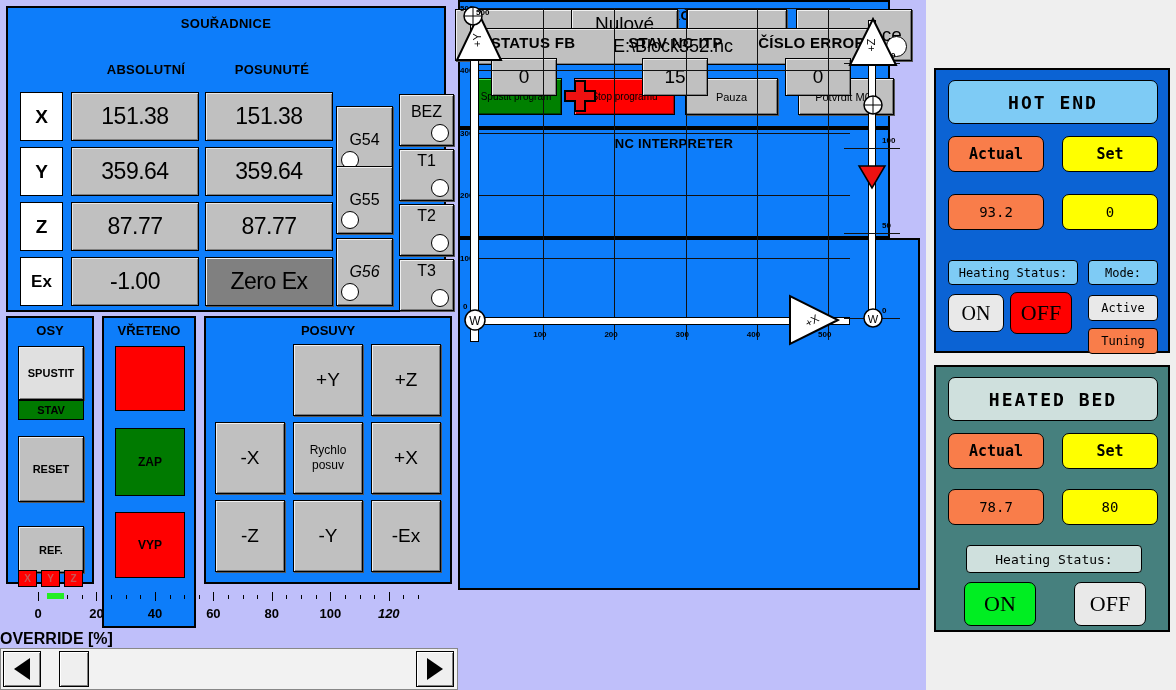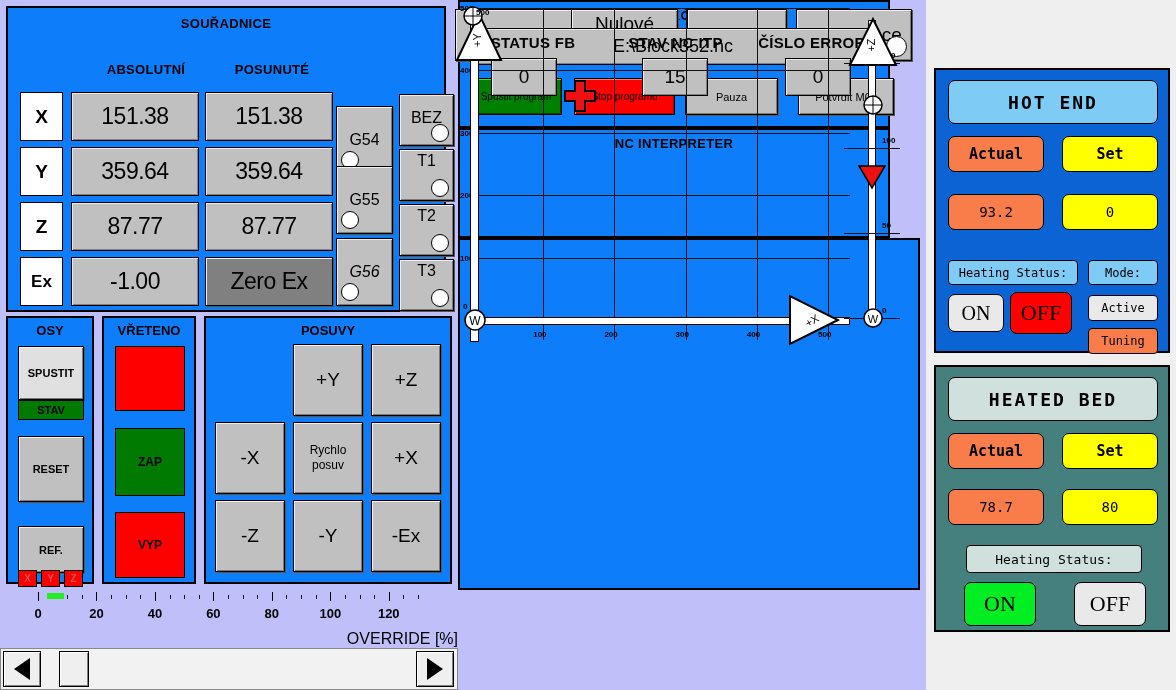--- a/index.html
+++ b/index.html
@@ -130,21 +130,21 @@
     </div>
     <div class="abs btn3d" style="left:328px;top:158px;width:57px;height:68px;">
       <span style="font-size:16px;">G55</span>
       <span class="lamp" style="left:4px;bottom:4px;width:18px;height:18px;"></span>
     </div>
     <div class="abs btn3d" style="left:328px;top:230px;width:57px;height:68px;">
       <span style="font-size:16px;font-style:italic;">G56</span>
       <span class="lamp" style="left:4px;bottom:4px;width:18px;height:18px;"></span>
     </div>
 
-    <div class="abs btn3d" style="left:391px;top:86px;width:55px;height:52px;align-items:flex-start;padding-top:14px;">
+    <div class="abs btn3d" style="left:391px;top:86px;width:55px;height:52px;align-items:flex-start;padding-top:8px;">
       <span style="font-size:16px;">BEZ</span>
       <span class="lamp" style="right:4px;bottom:3px;width:18px;height:18px;"></span>
     </div>
     <div class="abs btn3d" style="left:391px;top:141px;width:55px;height:52px;align-items:flex-start;padding-top:2px;">
       <span style="font-size:16px;">T1</span>
       <span class="lamp" style="right:4px;bottom:3px;width:18px;height:18px;"></span>
     </div>
     <div class="abs btn3d" style="left:391px;top:196px;width:55px;height:52px;align-items:flex-start;padding-top:2px;">
       <span style="font-size:16px;text-align:right;">T2</span>
       <span class="lamp" style="right:4px;bottom:3px;width:18px;height:18px;"></span>
@@ -161,21 +161,21 @@
       <div class="subtitle">OSY</div>
       <div class="abs btn3d" style="left:10px;top:28px;width:66px;height:54px;background:#e0e0e0;font-size:11px;font-weight:bold;">SPUSTIT</div>
       <div class="abs solid" style="left:10px;top:82px;width:66px;height:20px;background:#007a00;color:#000;font-size:11px;">STAV</div>
       <div class="abs btn3d" style="left:10px;top:118px;width:66px;height:66px;font-size:11px;font-weight:bold;">RESET</div>
       <div class="abs btn3d" style="left:10px;top:208px;width:66px;height:47px;font-size:11px;font-weight:bold;">REF.</div>
       <div class="abs solid" style="left:10px;top:252px;width:19px;height:17px;background:#ff0000;color:#cc5555;font-size:10px;">X</div>
       <div class="abs solid" style="left:33px;top:252px;width:19px;height:17px;background:#ff0000;color:#cc5555;font-size:10px;">Y</div>
       <div class="abs solid" style="left:56px;top:252px;width:19px;height:17px;background:#ff0000;color:#cc5555;font-size:10px;">Z</div>
     </div>
 
-    <div class="subpanel" style="left:102px;top:2px;width:94px;height:268px;">
+    <div class="subpanel" style="left:102px;top:2px;width:94px;height:312px;">
       <div class="subtitle">VŘETENO</div>
       <div class="abs solid" style="left:11px;top:28px;width:70px;height:65px;background:#ff0000;"></div>
       <div class="abs solid" style="left:11px;top:110px;width:70px;height:68px;background:#007a00;color:#000;font-size:12px;">ZAP</div>
       <div class="abs solid" style="left:11px;top:194px;width:70px;height:66px;background:#ff0000;color:#000;font-size:12px;">VYP</div>
     </div>
 
     <div class="subpanel" style="left:204px;top:2px;width:248px;height:268px;">
       <div class="subtitle">POSUVY</div>
       <div class="abs btn3d" style="left:87px;top:26px;width:70px;height:72px;font-size:19px;">+Y</div>
       <div class="abs btn3d" style="left:165px;top:26px;width:70px;height:72px;font-size:19px;">+Z</div>
@@ -217,23 +217,23 @@
         <div class="tick min" style="left: 380px;"></div>
         <div style="position: absolute; height: 6px; top: 1px; background: rgb(34, 238, 34); left: 8.76923px; width: 17.5385px;"></div>
       </div>
     <div class="abs" id="ovrLabels" style="left:38px;top:292px;width:380px;height:22px;">
         <div class="ticklbl" style="left: 0px;">0</div>
         <div class="ticklbl" style="left: 58.4615px;">20</div>
         <div class="ticklbl" style="left: 116.923px;">40</div>
         <div class="ticklbl" style="left: 175.385px;">60</div>
         <div class="ticklbl" style="left: 233.846px;">80</div>
         <div class="ticklbl" style="left: 292.308px;">100</div>
-        <div class="ticklbl" style="left: 350.769px;">120</div>
+        <div class="ticklbl" style="left: 350.769px; font-style: italic;">120</div>
       </div>
-    <div class="abs" style="left:0;top:316px;width:458px;text-align:right;font-size:16px;font-weight:normal;color:#000;">OVERRIDE [%]</div>
+    <div class="abs" style="left:0;top:316px;width:458px;text-align:left;font-size:16px;font-weight:bold;color:#000;">OVERRIDE [%]</div>
   </div>
 
   <div class="abs" id="scrollbar">
     <div class="sbbtn" style="margin-left:2px;">
       <div class="arrowL"></div>
     </div>
     <div class="sbthumb" style="margin-left:18px;"></div>
     <div style="flex:1;"></div>
     <div class="sbbtn" style="margin-right:3px;">
       <div class="arrowR"></div>

